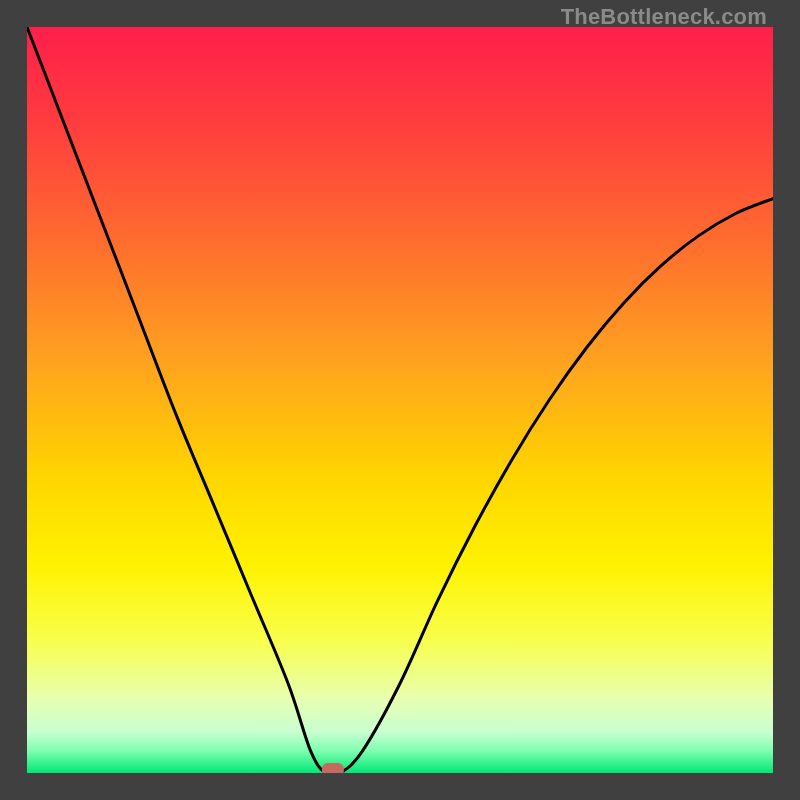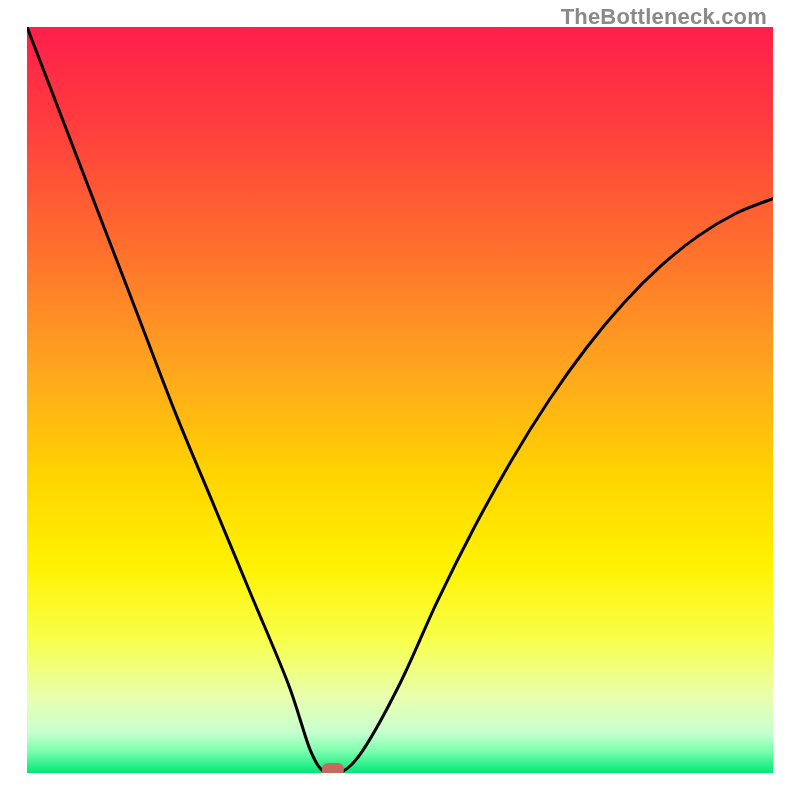--- a/index.html
+++ b/index.html
@@ -9,21 +9,21 @@
     height: 800px;
     background: #000000;
     overflow: hidden;
   }
   .frame {
     position: absolute;
     left: 0;
     top: 0;
     width: 800px;
     height: 800px;
-    background: #ffffff;
+    background: #404040;
   }
   .plot-area {
     position: absolute;
     left: 27px;
     top: 27px;
     width: 746px;
     height: 746px;
   }
   .watermark {
     position: absolute;

